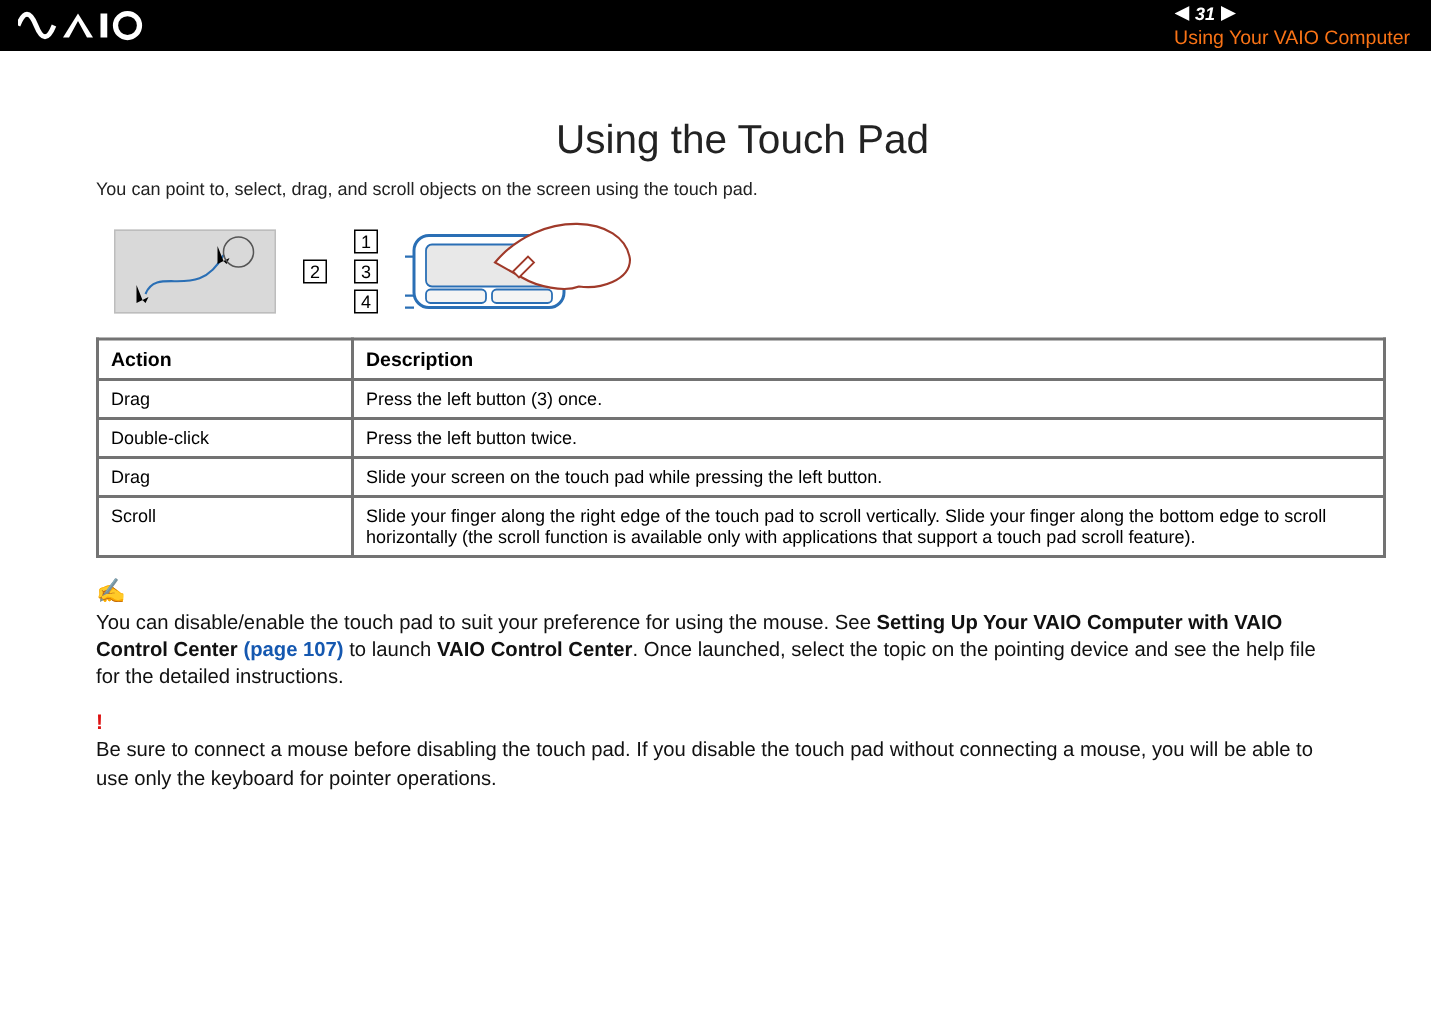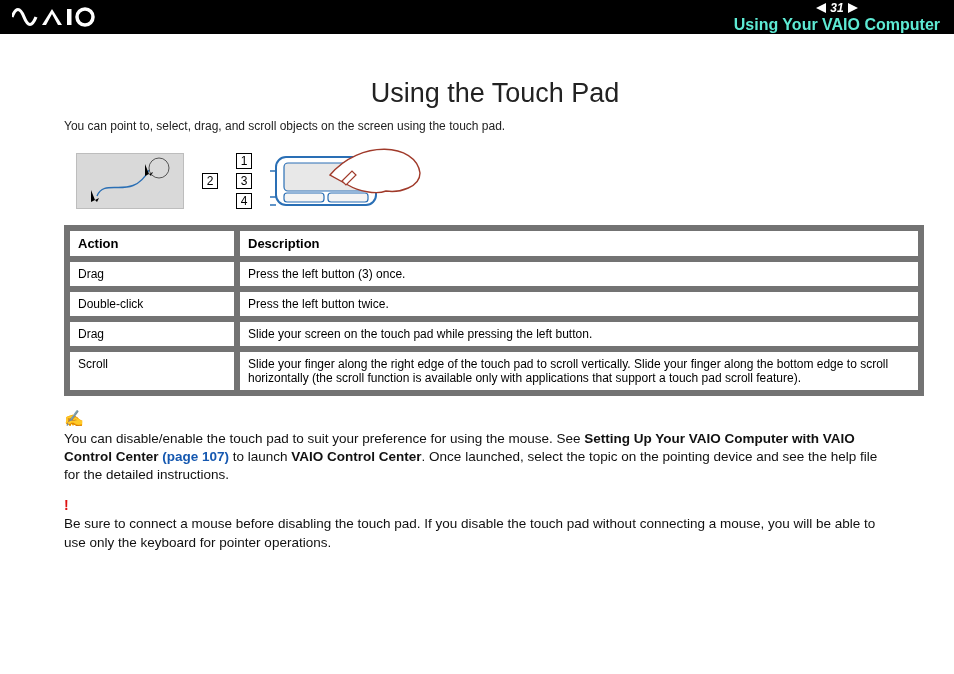--- a/index.html
+++ b/index.html
@@ -23,37 +23,37 @@
   .vaio-logo {
     color: #fff;
     font-size: 22px;
     letter-spacing: 1px;
     display: inline-flex;
     align-items: center;
   }
   .header-right {
     display: flex;
     flex-direction: column;
-    align-items: center;
+    align-items: flex-start;
     gap: 1px;
   }
   .page-nav {
     display: inline-flex;
     align-items: center;
     gap: 4px;
     color: #fff;
     font-size: 12px;
     font-style: italic;
     font-weight: bold;
   }
   .nav-tri-left, .nav-tri-right { cursor: pointer; }
   .header-sub {
-    color: #5eead4;
-    font-size: 16px;
-    font-weight: bold;
+    color: #f97316;
+    font-size: 13px;
+    font-weight: normal;
   }
   .content {
     padding: 18px 28px 0 28px;
   }
   h1 {
     font-weight: 300;
     font-size: 27px;
     margin: 26px 0 10px 36px;
     color: #222;
     text-align: center;
@@ -100,21 +100,21 @@
     width: 155px;
     height: 72px;
   }
   table.actions {
     width: 860px;
     margin-left: 36px;
     border-collapse: collapse;
     font-size: 12px;
   }
   table.actions th, table.actions td {
-    border: 6px solid #737373;
+    border: 2px solid #737373;
     padding: 5px 8px;
     text-align: left;
     vertical-align: top;
   }
   table.actions th {
     font-weight: bold;
     font-size: 13px;
   }
   .col-action { width: 170px; }
   .note-block {

